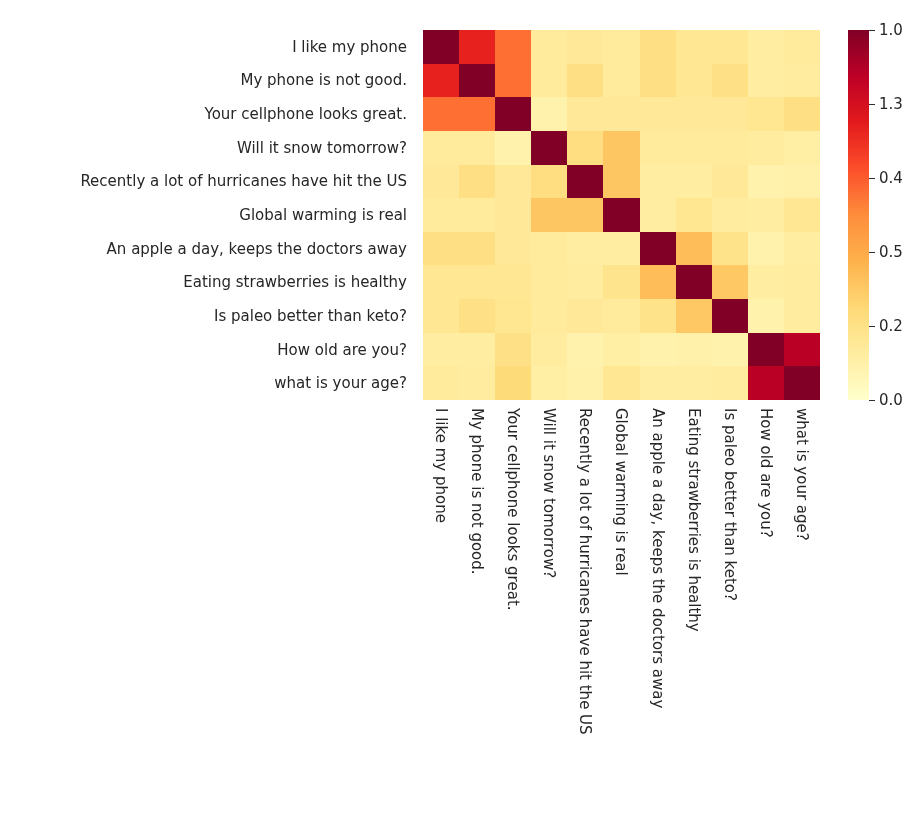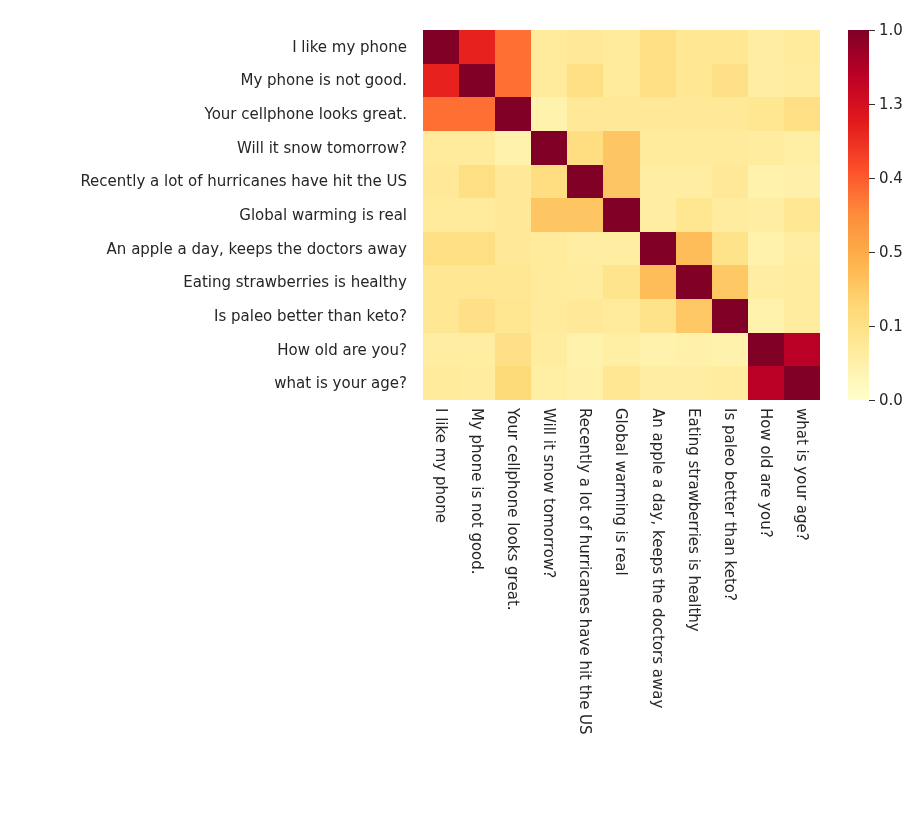--- a/index.html
+++ b/index.html
@@ -316,18 +316,18 @@
     <div id="colorbar"></div>
   <div class="cb-tick" style="top: 0px;"></div>
       <div class="cb-tick-label" style="top: 0px;">1.0</div>
       <div class="cb-tick" style="top: 74px;"></div>
       <div class="cb-tick-label" style="top: 74px;">1.3</div>
       <div class="cb-tick" style="top: 148px;"></div>
       <div class="cb-tick-label" style="top: 148px;">0.4</div>
       <div class="cb-tick" style="top: 222px;"></div>
       <div class="cb-tick-label" style="top: 222px;">0.5</div>
       <div class="cb-tick" style="top: 296px;"></div>
-      <div class="cb-tick-label" style="top: 296px;">0.1</div>
+      <div class="cb-tick-label" style="top: 296px;">0.2</div>
       <div class="cb-tick" style="top: 370px;"></div>
       <div class="cb-tick-label" style="top: 370px;">0.0</div>
     </div>
 
 </div>
 
 </body></html>

